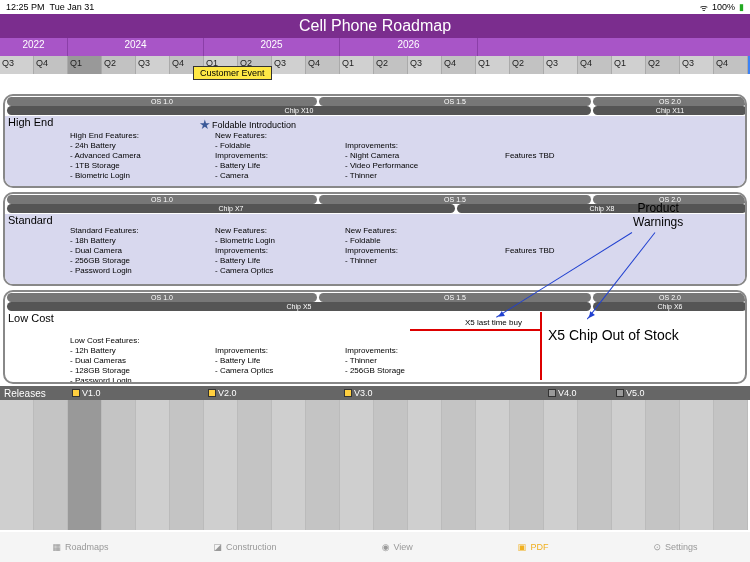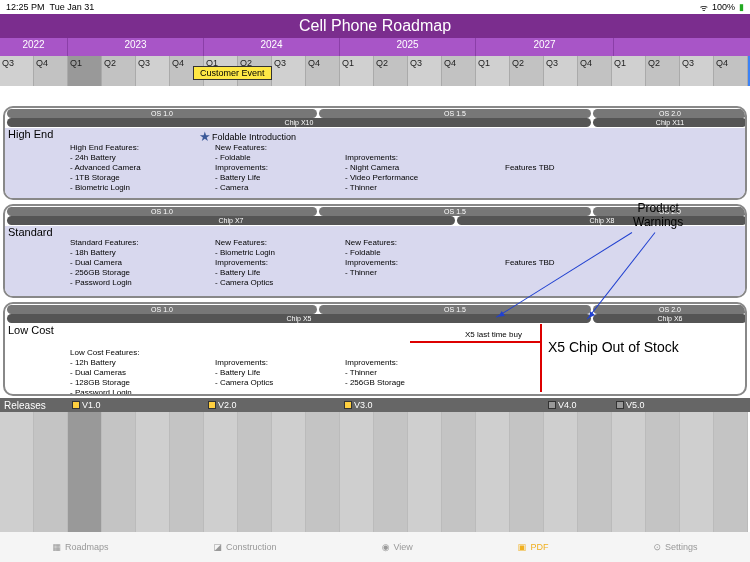--- a/index.html
+++ b/index.html
@@ -6,21 +6,21 @@
 body { width: 750px; height: 562px; background: #fff; position: relative; overflow: hidden; }
 
 .statusbar { height: 14px; background: #fff; display: flex; justify-content: space-between; align-items: center; padding: 0 6px; font-size: 9px; }
 .statusbar .right { display: flex; align-items: center; gap: 4px; }
 
 .title { height: 24px; background: #7b2d8e; color: #fff; text-align: center; font-size: 16px; line-height: 24px; }
 
 .yearrow { height: 18px; display: flex; background: #a855c7; }
 .yearcell { border-right: 1px solid #8b3fa8; color: #fff; text-align: center; font-size: 10px; line-height: 14px; }
 
-.qrow { height: 30px; display: flex; background: #3b82f6; }
+.qrow { height: 18px; display: flex; background: #3b82f6; }
 .qcell { border-right: 1px solid #aaa; color: #222; font-size: 9px; line-height: 14px; padding-left: 2px; background: #d0d0d0; }
 .qcell.alt { background: #c2c2c2; }
 .qcell.current { background: #999; }
 
 .event { position: absolute; background: #ffe845; border: 1px solid #333; font-size: 9px; padding: 1px 6px; }
 
 .section { border: 2px solid #888; border-radius: 10px; margin: 4px 3px 2px 3px; position: relative; overflow: hidden; }
 .secbars { position: relative; height: 20px; }
 .bar { position: absolute; height: 9px; border-radius: 5px; font-size: 7px; color: #fff; text-align: center; line-height: 9px; }
 .bar.os { background: #777; top: 1px; }
@@ -61,24 +61,23 @@
     <span>ᯤ</span>
     <span>100%</span>
     <span style="color:#2a2">▮</span>
   </div>
 </div>
 
 <div class="title">Cell Phone Roadmap</div>
 
 <div class="yearrow">
   <div class="yearcell" style="width:68px">2022</div>
-  <div class="yearcell" style="width:136px">2023</div>
   <div class="yearcell" style="width:136px">2024</div>
   <div class="yearcell" style="width:136px">2025</div>
-  <div class="yearcell" style="width:138px">2027</div>
+  <div class="yearcell" style="width:138px">2026</div>
 </div>
 
 <div class="qrow" id="qrow">
     <div class="qcell" style="width: 34px;">Q3</div>
     <div class="qcell alt" style="width: 34px;">Q4</div>
     <div class="qcell current" style="width: 34px;">Q1</div>
     <div class="qcell alt" style="width: 34px;">Q2</div>
     <div class="qcell" style="width: 34px;">Q3</div>
     <div class="qcell alt" style="width: 34px;">Q4</div>
     <div class="qcell" style="width: 34px;">Q1</div>

